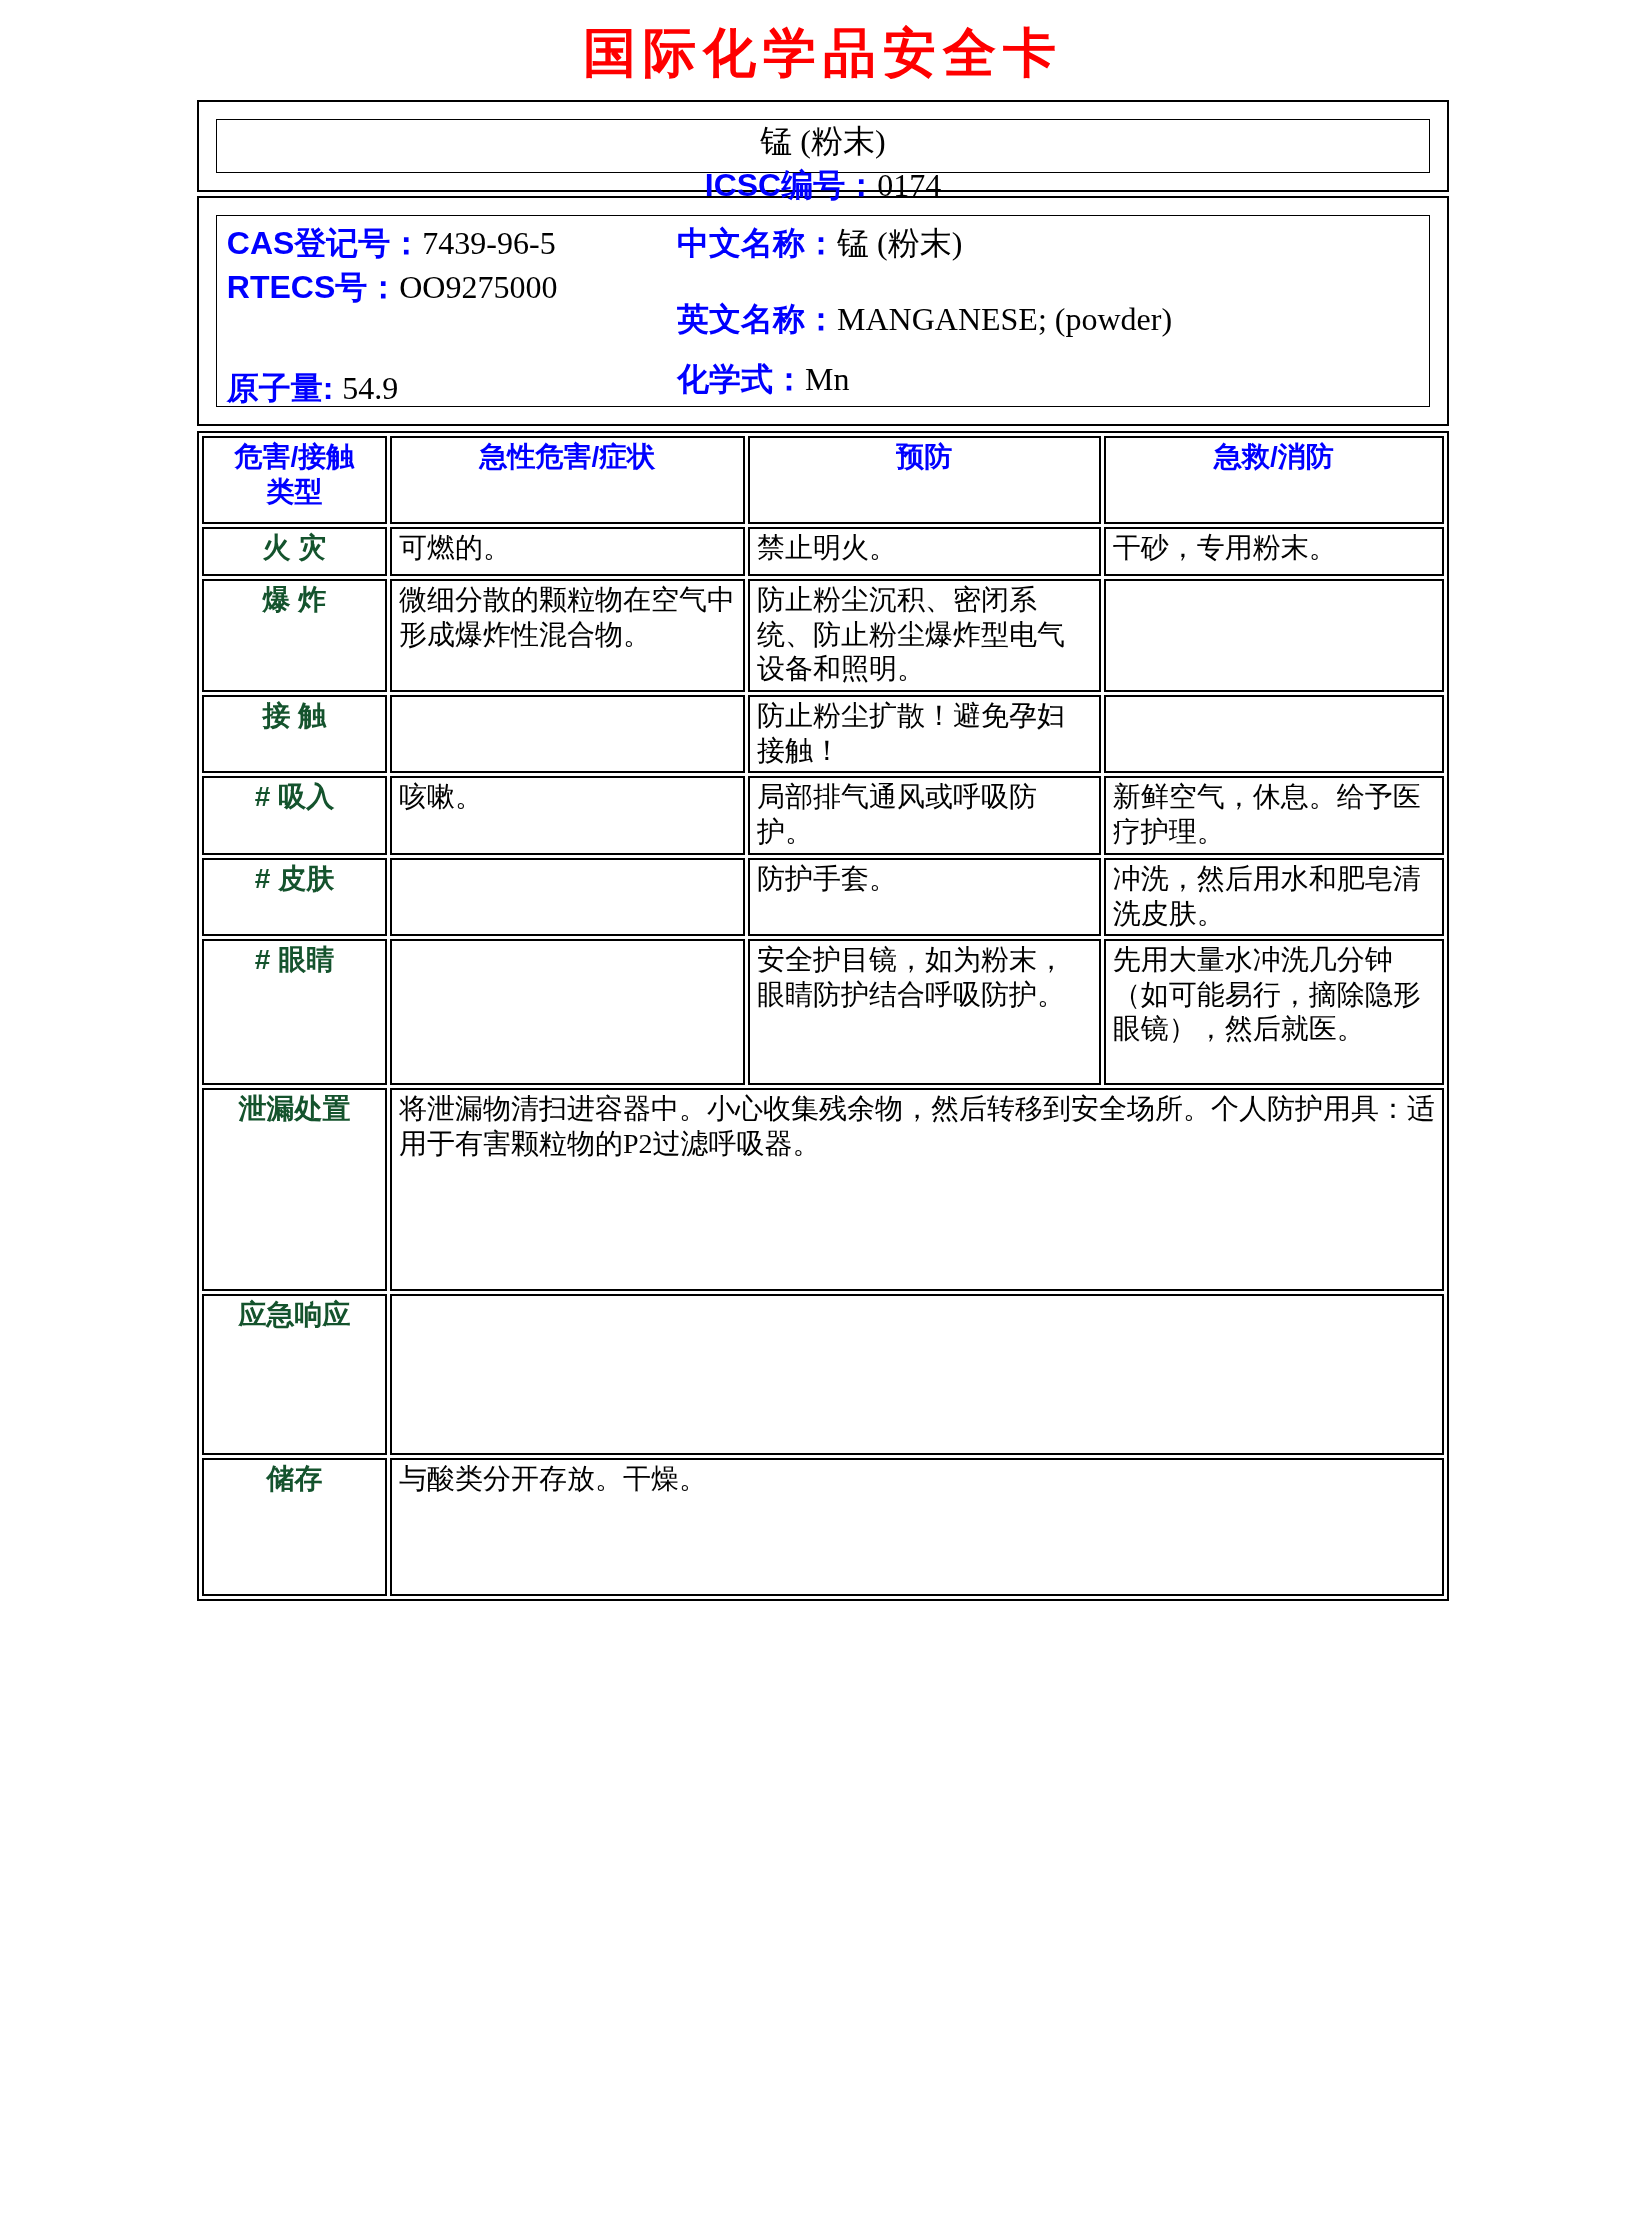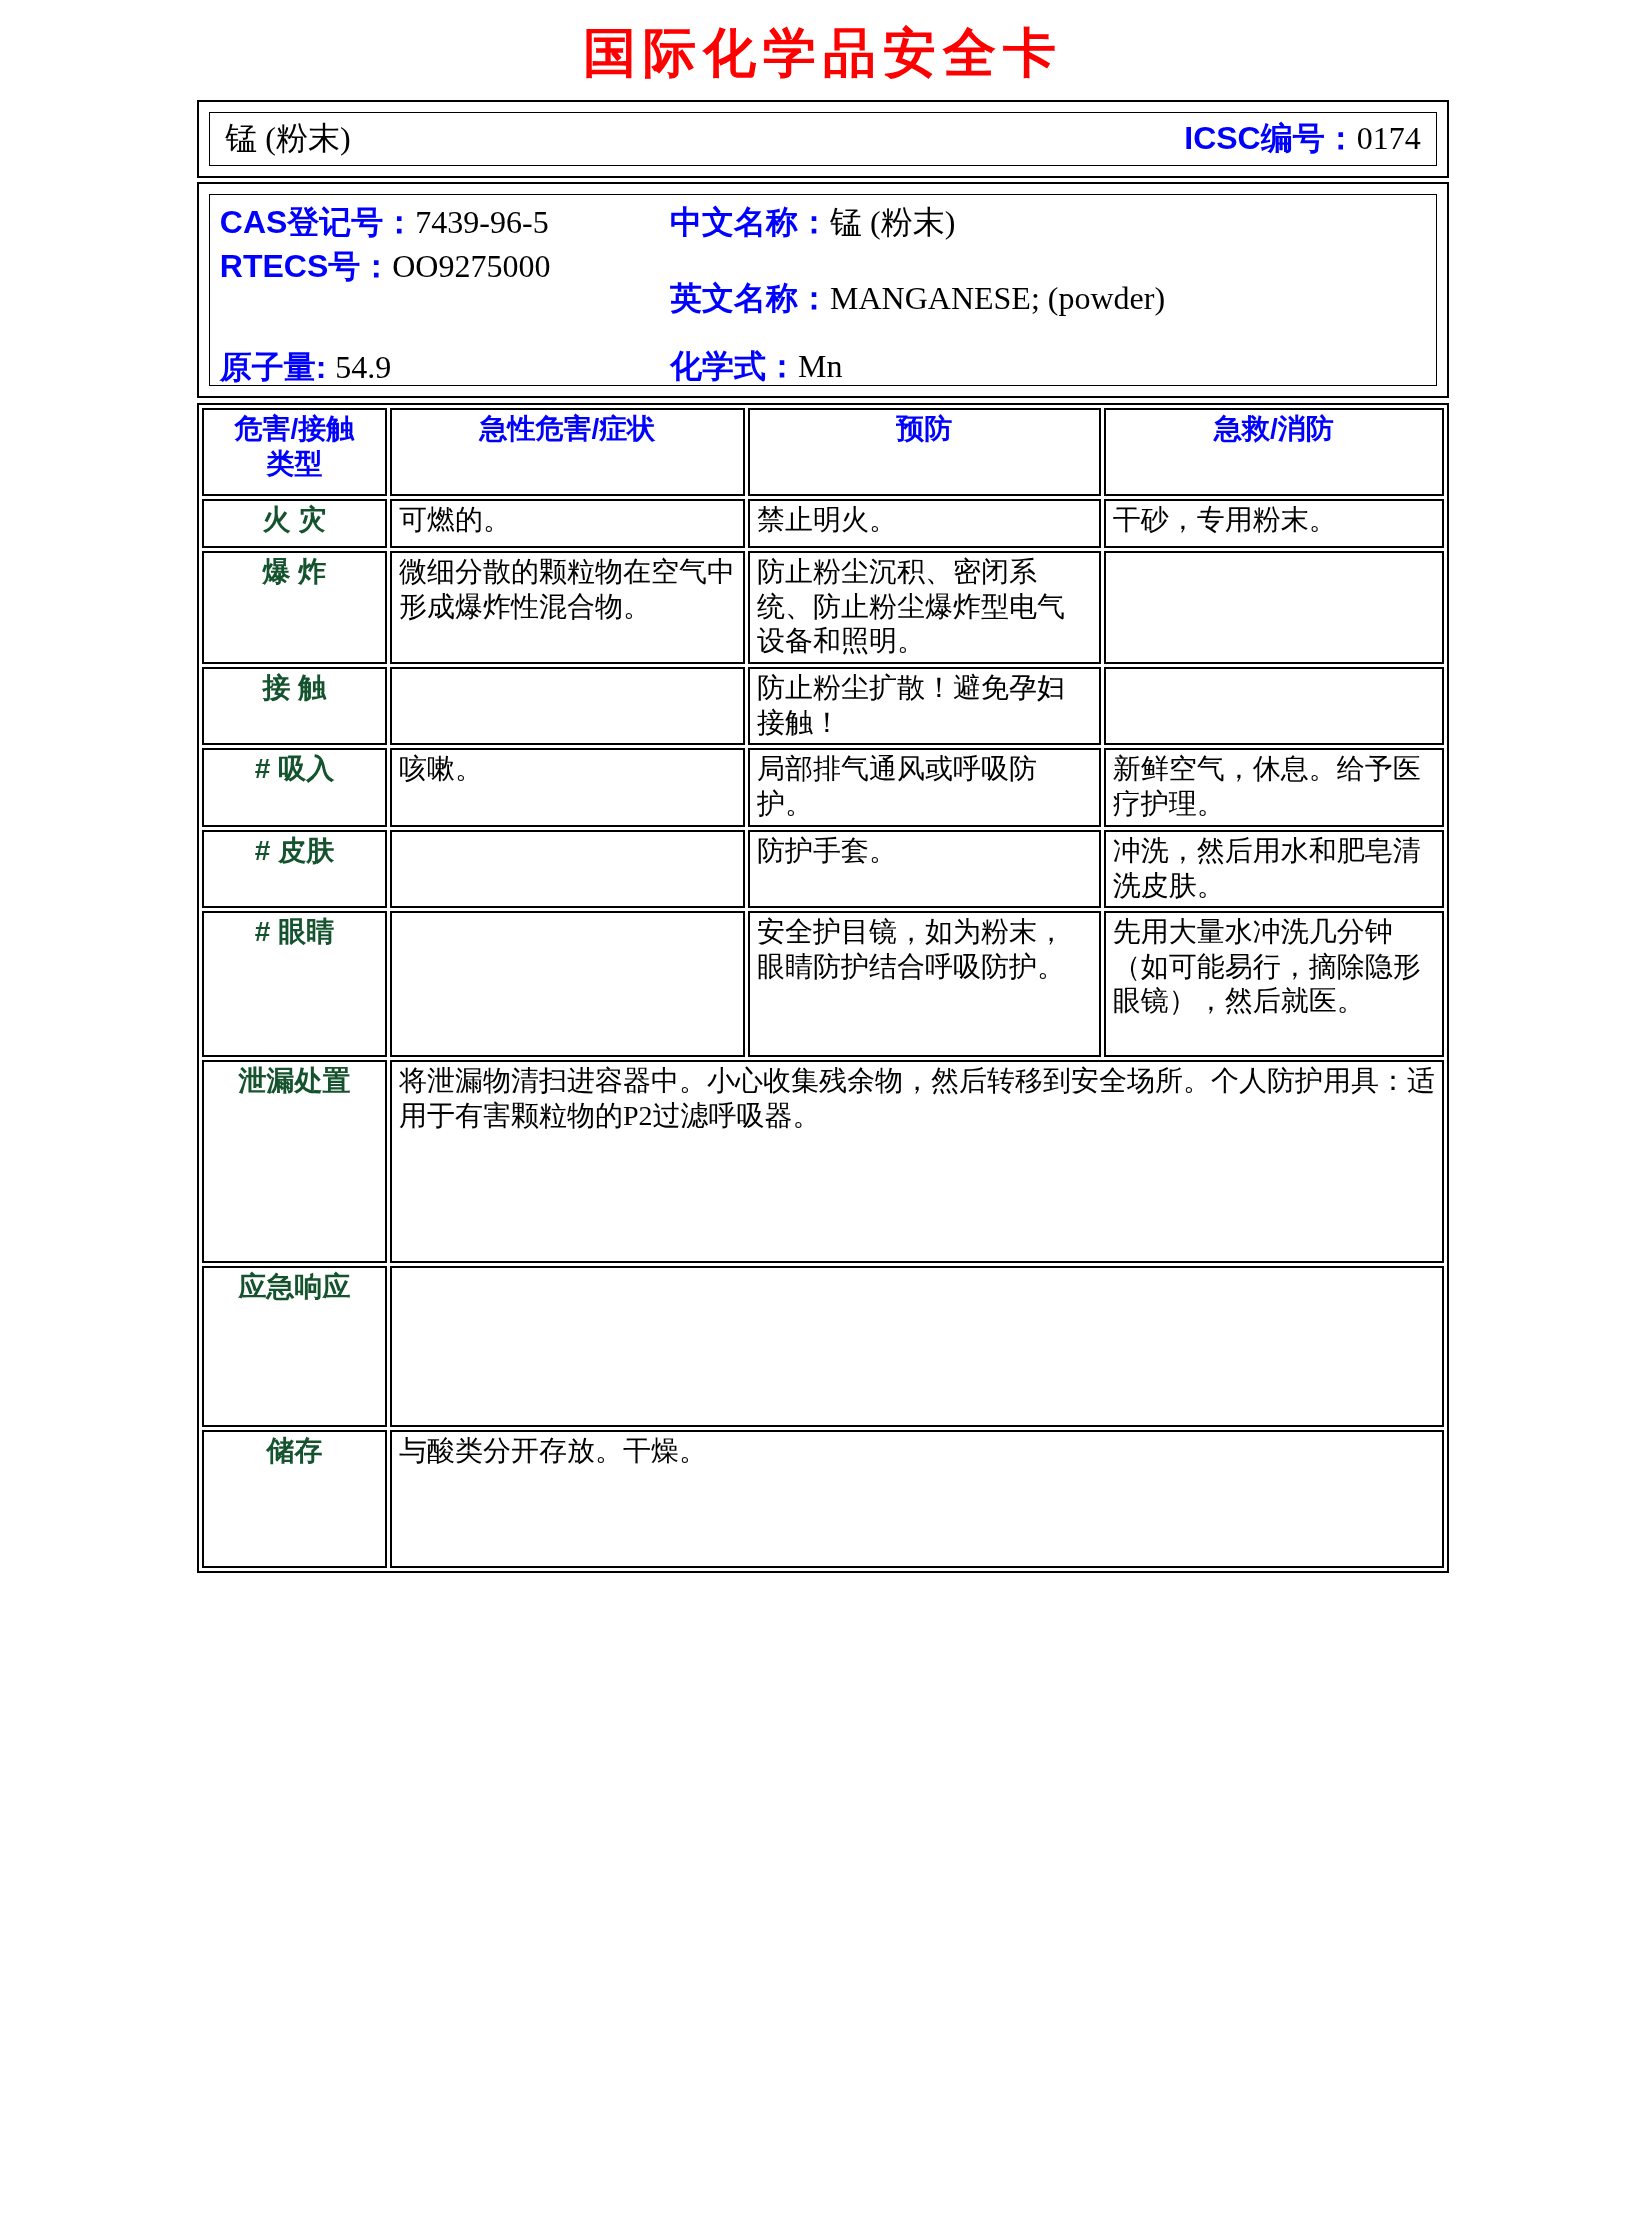--- a/index.html
+++ b/index.html
@@ -17,21 +17,21 @@
     text-align:center;
     color:#FF0000;
     font-family:Liberation Serif, serif;
     font-weight:bold;
     font-size:53px;
     letter-spacing:7px;
     line-height:1.1;
   }
   
   .box{border:2.8px solid #000;background:#fff;margin-bottom:4.2px;}
-  .box-inner{border:1.4px solid #000;margin:10px;position:relative;background:#fff;}
+  .box-inner{border:1.4px solid #000;margin:17px;position:relative;background:#fff;flex-direction:column;}
   .header-inner{
     height:52px;
     display:flex;align-items:center;justify-content:space-between;
     padding:0 15.3px;
     font-size:32px;
   }
   .id-inner{height:190px;font-size:32px;}
   .id-line{position:absolute;white-space:nowrap;line-height:1.1;}
   .blue{
     color:#0000FF;
@@ -103,21 +103,21 @@
         </div>
         <div class="id-line" style="left:9.8px;top:54px">
           <span class="blue">RTECS号：</span><span class="val">OO9275000</span>
         </div>
         <div class="id-line" style="left:460px;top:86px">
           <span class="blue">英文名称：</span><span class="val">MANGANESE; (powder)</span>
         </div>
         <div class="id-line" style="left:9.8px;top:155px">
           <span class="blue">原子量: </span><span class="val">54.9</span>
         </div>
-        <div class="id-line" style="left:460px;top:154px">
+        <div class="id-line" style="left:460px;top:146px">
           <span class="blue">化学式：</span><span class="val">Mn</span>
         </div>
       </div>
     </div>
 
     <table class="main">
       <colgroup>
         <col style="width:15%">
           <col style="width:28.8%">
           <col style="width:28.6%">

